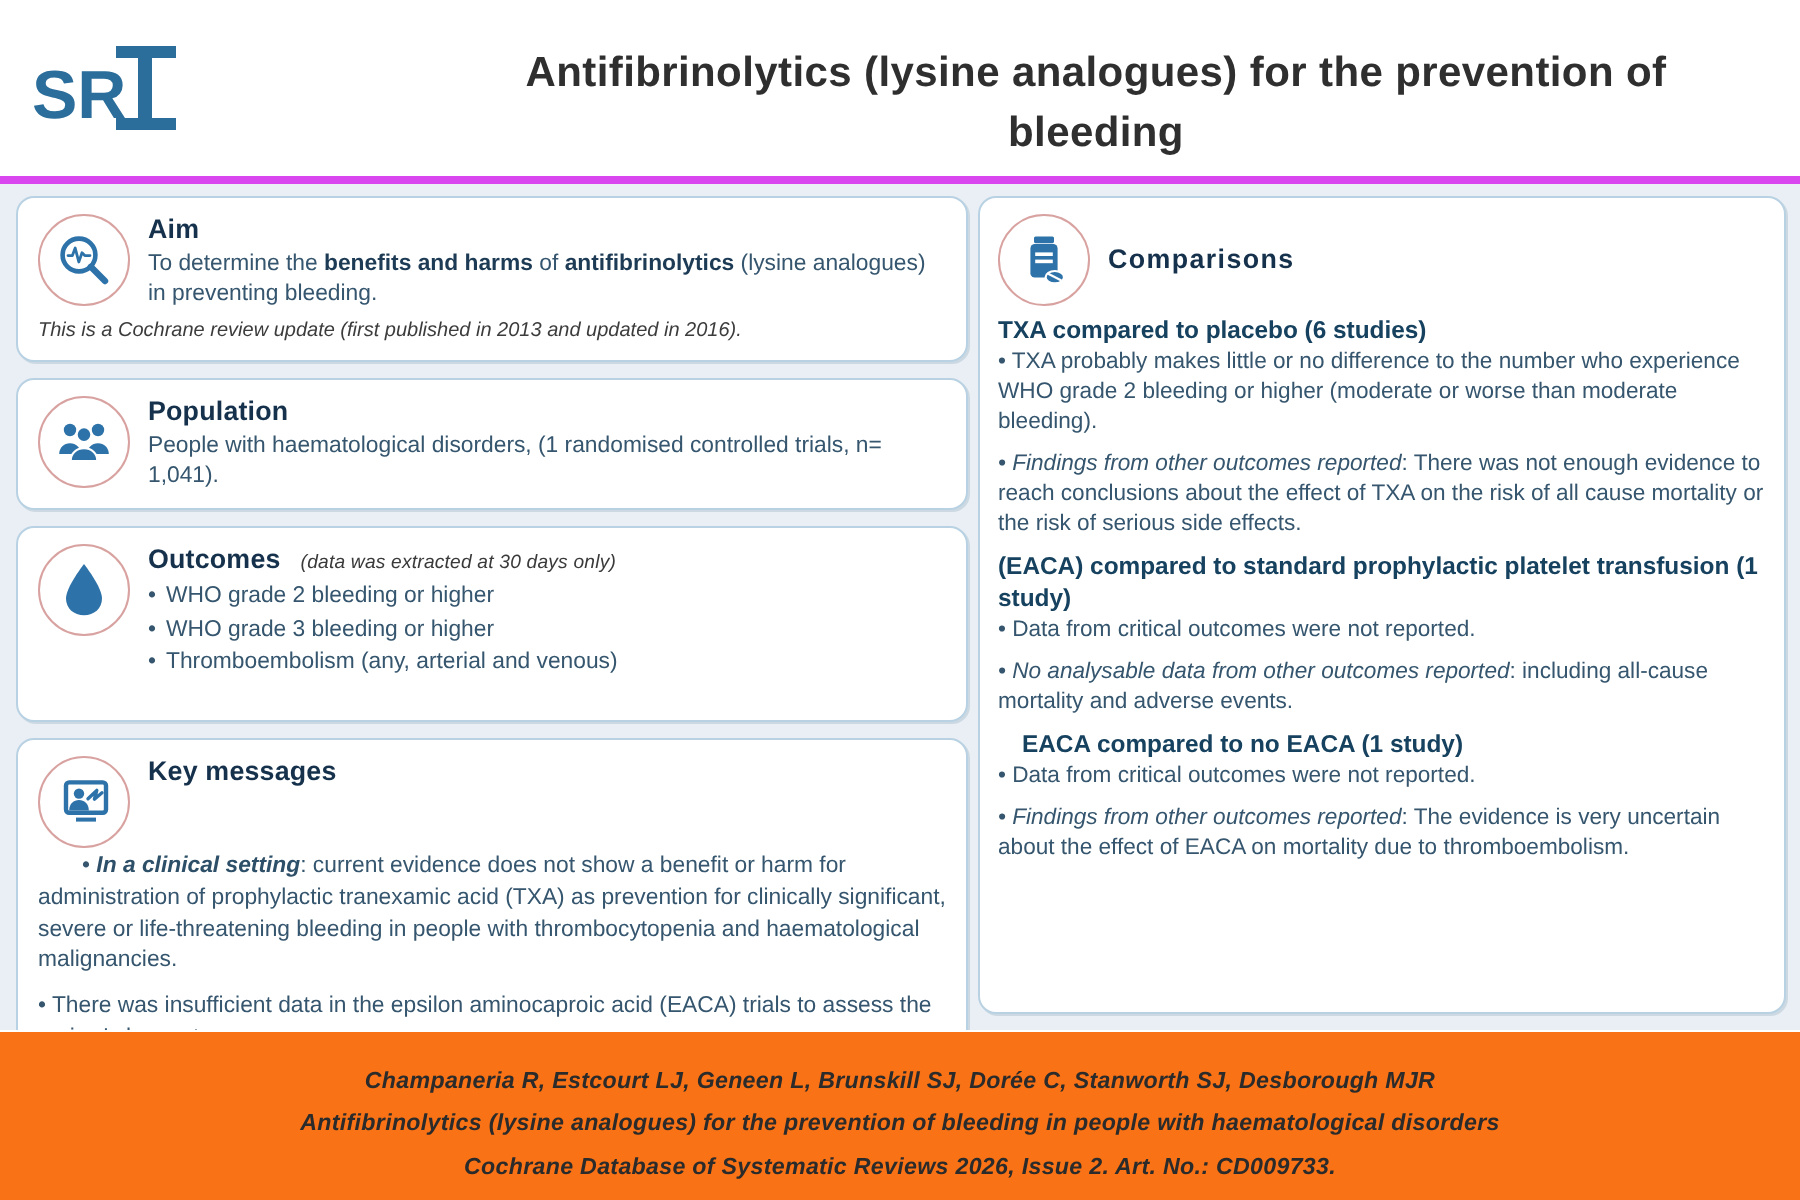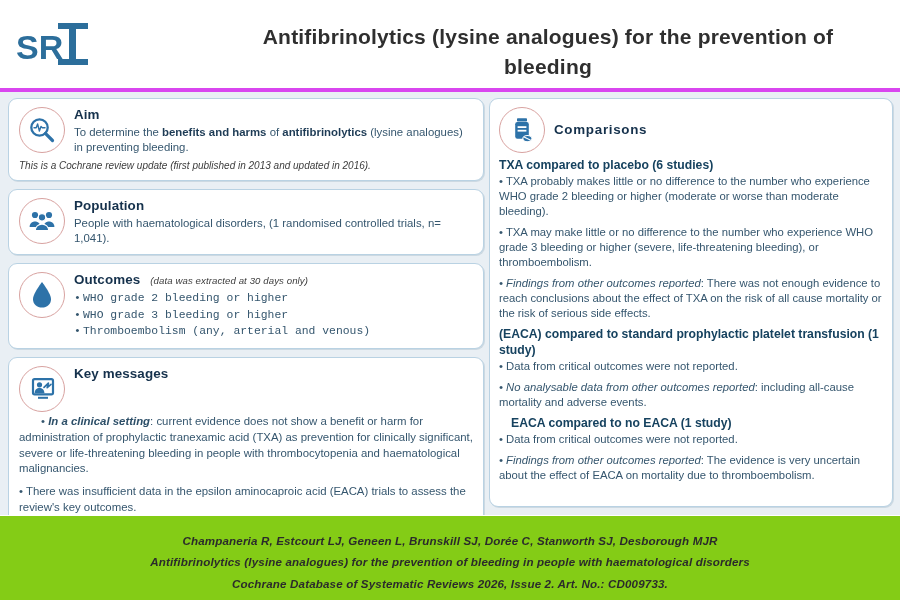--- a/index.html
+++ b/index.html
@@ -93,21 +93,21 @@
     margin: 1px 0 3px 0; letter-spacing: .1px;
   }
   .title-note {
     font-size: 9.6px; font-style: italic; font-weight: normal;
     color: #3a3a3a; margin-left: 10px;
   }
   .ptext {
     font-size: 11.4px; color: #35566e; line-height: 1.32; margin: 0;
   }
   .ptext b { color: #1d3b55; }
-  .bullets { margin: 2px 0 0 0; padding: 0; list-style: none; font-family: Liberation Mono, monospace; }
+  .bullets { margin: 2px 0 12px 0; padding: 0; list-style: none; }
   .bullets li {
     font-size: 11.4px; color: #35566e; line-height: 1.46;
     padding-left: 9px; position: relative;
   }
   .bullets li:before {
     content: "\2022"; position: absolute; left: 0; top: 0; color: #35566e;
   }
   .foot-italic {
     font-size: 10px; font-style: italic; color: #3c3c3c;
     margin: 4px 0 0 0; line-height: 1.3;
@@ -134,21 +134,21 @@
   .cmp-sec-title.indent { padding-left: 12px; }
   .cmp-p {
     font-size: 11.3px; color: #35566e; line-height: 1.33; margin: 0 0 6px 0;
   }
   .cmp-p i { font-style: italic; }
 
   
   .footer {
     position: absolute; left: 0; top: 515px;
     width: 900px; height: 85px;
-    background: #84cc16;
+    background: #f97316;
     border-top: 1px solid #ffffff;
     text-align: center;
     padding-top: 14px;
   }
   .foot-line {
     font-size: 11.6px; font-style: italic; font-weight: bold;
     color: #2b2b2b; line-height: 1.85; letter-spacing: .15px;
   }
 </style>
 </head>
@@ -265,21 +265,20 @@
               <ellipse cx="18.4" cy="22.6" rx="4.6" ry="3.1" fill="#2d72a8" stroke="#ffffff" stroke-width="1.1"></ellipse>
               <line x1="15.1" y1="20.9" x2="21.7" y2="24.3" stroke="#ffffff" stroke-width="1.1"></line>
             </svg>
           </div>
           <div class="cmp-title">Comparisons</div>
         </div>
 
         <div class="cmp-sec">
           <p class="cmp-sec-title">TXA compared to placebo (6 studies)</p>
           <p class="cmp-p">• TXA probably makes little or no difference to the number who experience WHO grade 2 bleeding or higher (moderate or worse than moderate bleeding).</p>
-          <p class="cmp-p">• TXA may make little or no difference to the number who experience WHO grade 3 bleeding or higher (severe, life-threatening bleeding), or thromboembolism.</p>
           <p class="cmp-p"><i>• Findings from other outcomes reported</i><span>: There was not enough evidence to reach conclusions about the effect of TXA on the risk of all cause mortality or the risk of serious side effects.</span></p>
         </div>
 
         <div class="cmp-sec">
           <p class="cmp-sec-title">(EACA) compared to standard prophylactic platelet transfusion (1 study)</p>
           <p class="cmp-p">• Data from critical outcomes were not reported.</p>
           <p class="cmp-p"><i>• No analysable data from other outcomes reported</i><span>: including all-cause mortality and adverse events.</span></p>
         </div>
 
         <div class="cmp-sec">

